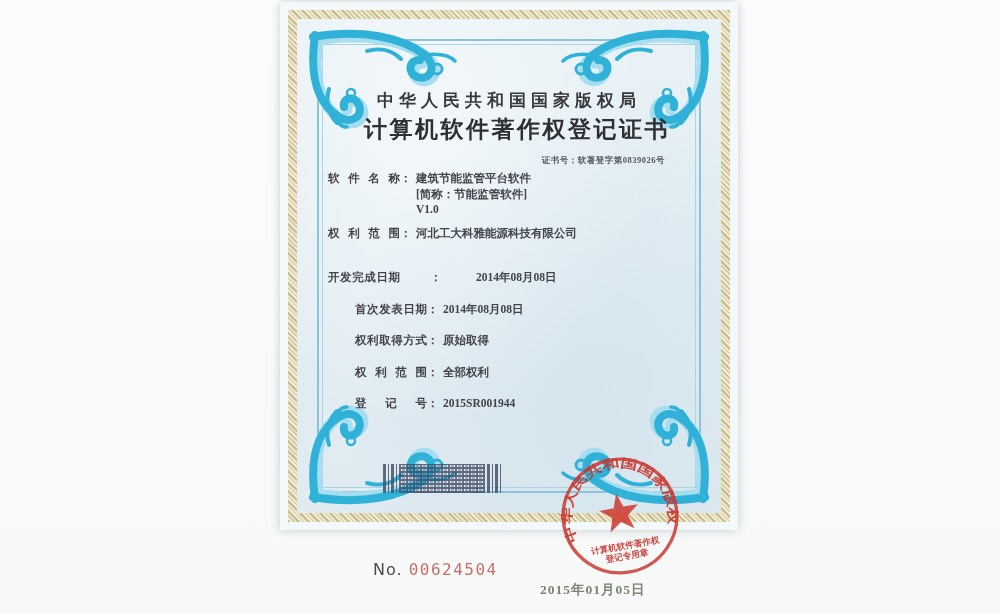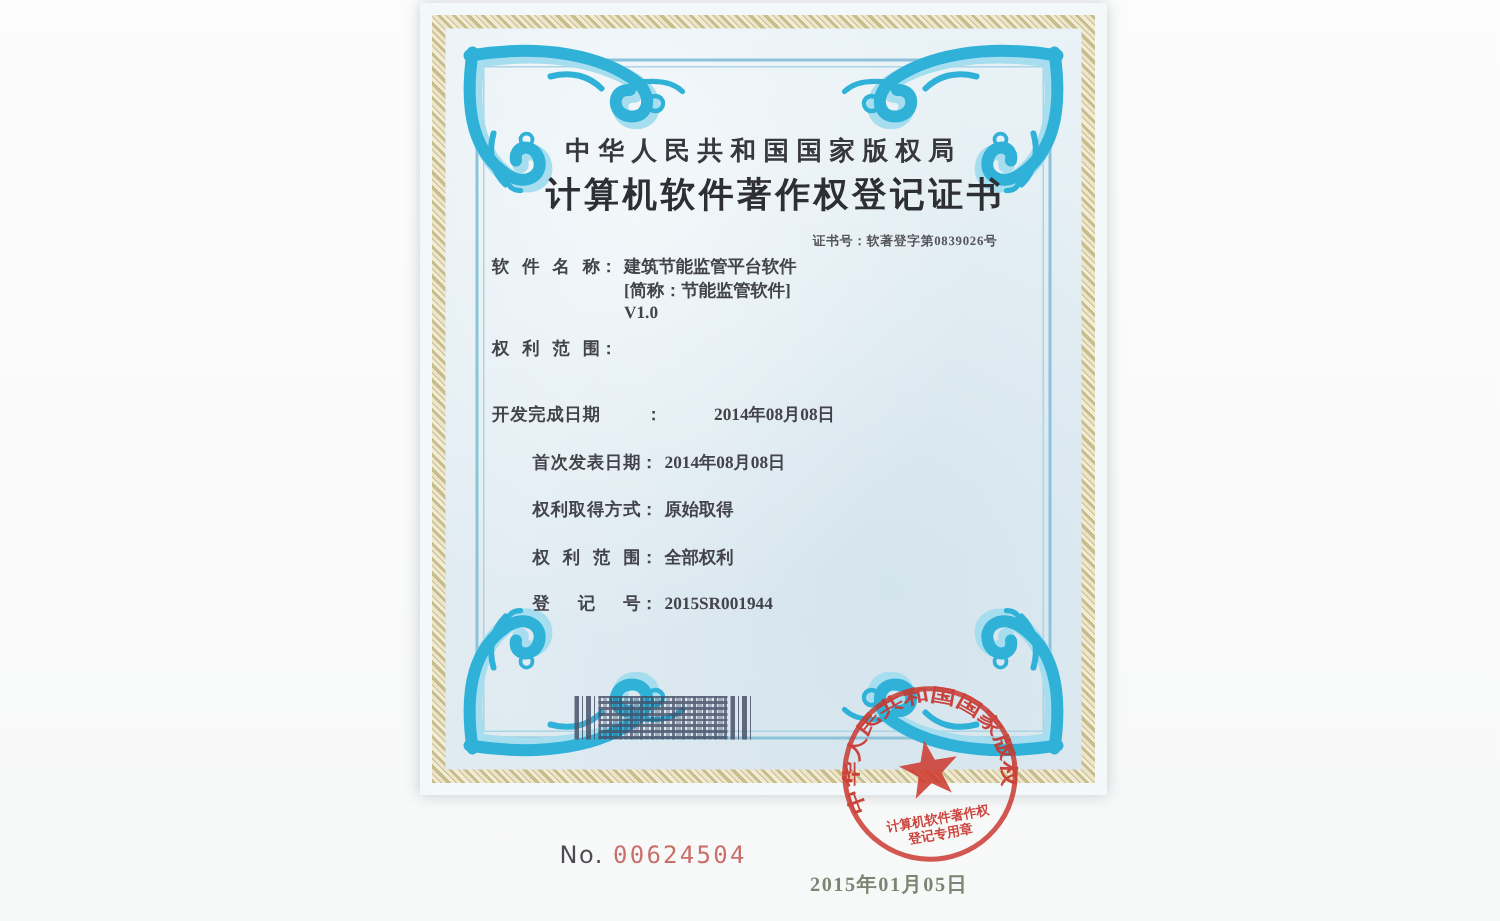--- a/index.html
+++ b/index.html
@@ -169,20 +169,21 @@
             <span class="f-value">
               <span style="display:block">建筑节能监管平台软件</span>
               <span style="display:block">[简称：节能监管软件]</span>
               <span style="display:block">V1.0</span>
             </span>
           </div>
 
           <div class="f-row mt8">
             <span class="f-label">权利范围</span>
             <span class="f-colon">：</span>
+            <span class="f-value">河北工大科雅能源科技有限公司</span>
           </div>
 
           <div class="f-row mt29">
             <span class="f-label">开发完成日期</span>
             <span class="f-colon">：</span>
             <span class="f-value">2014年08月08日</span>
           </div>
 
           <div class="f-row mt16">
             <span class="f-label">首次发表日期</span>

